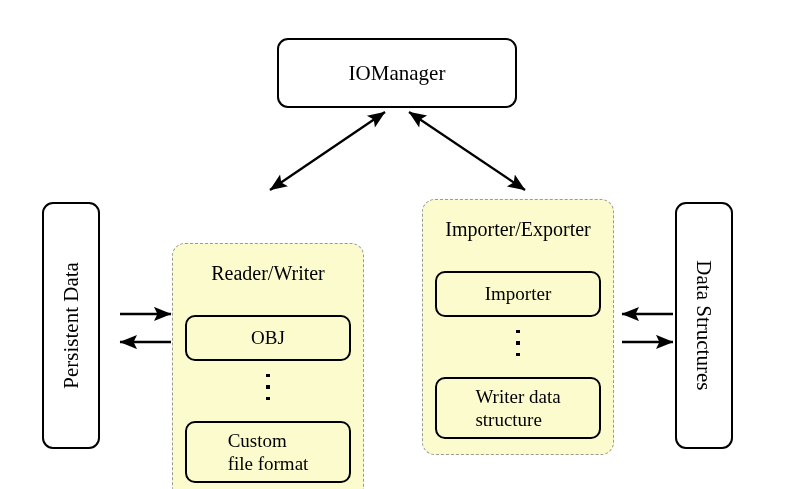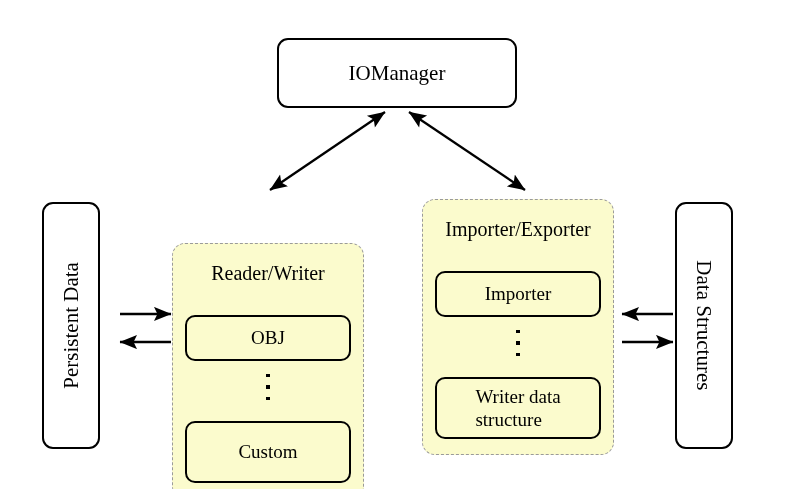--- a/index.html
+++ b/index.html
@@ -201,20 +201,21 @@
 
     <div class="vdots">
       <span></span>
         <span></span>
         <span></span>
     </div>
 
     <div class="inner-box inner-bottom">
       <span class="inner-label">
         <span>Custom</span><br>
+        <span>file format</span>
       </span>
     </div>
   </div>
 
   <div class="panel" id="panel-importerexporter">
     <div class="panel-title">Importer/Exporter</div>
 
     <div class="inner-box inner-top">
       <span class="inner-label">Importer</span>
     </div>

